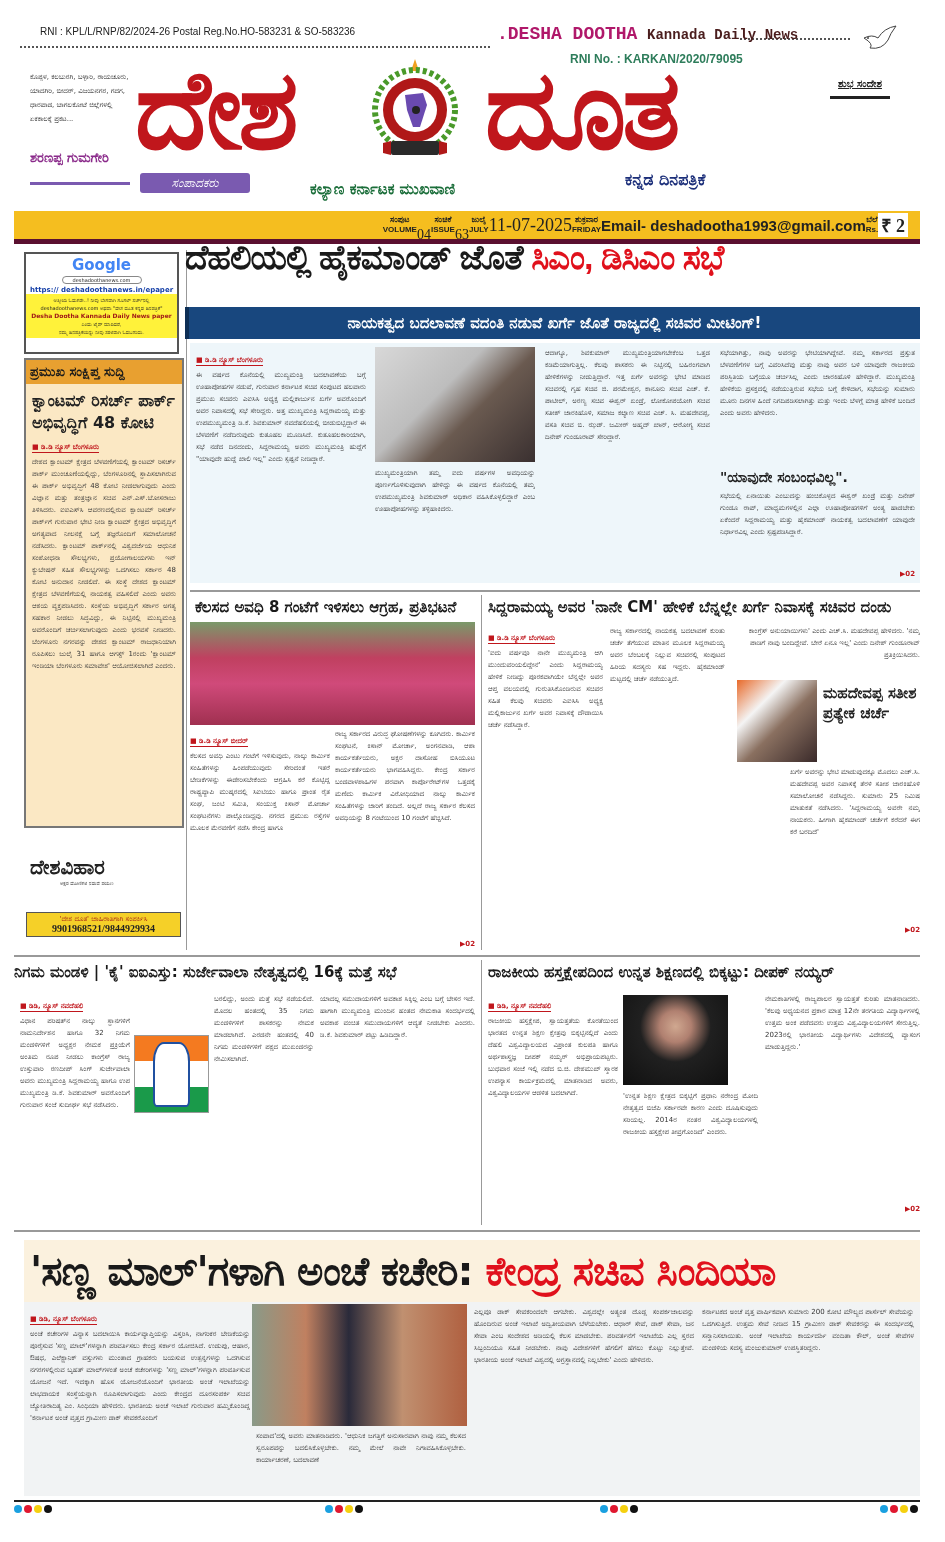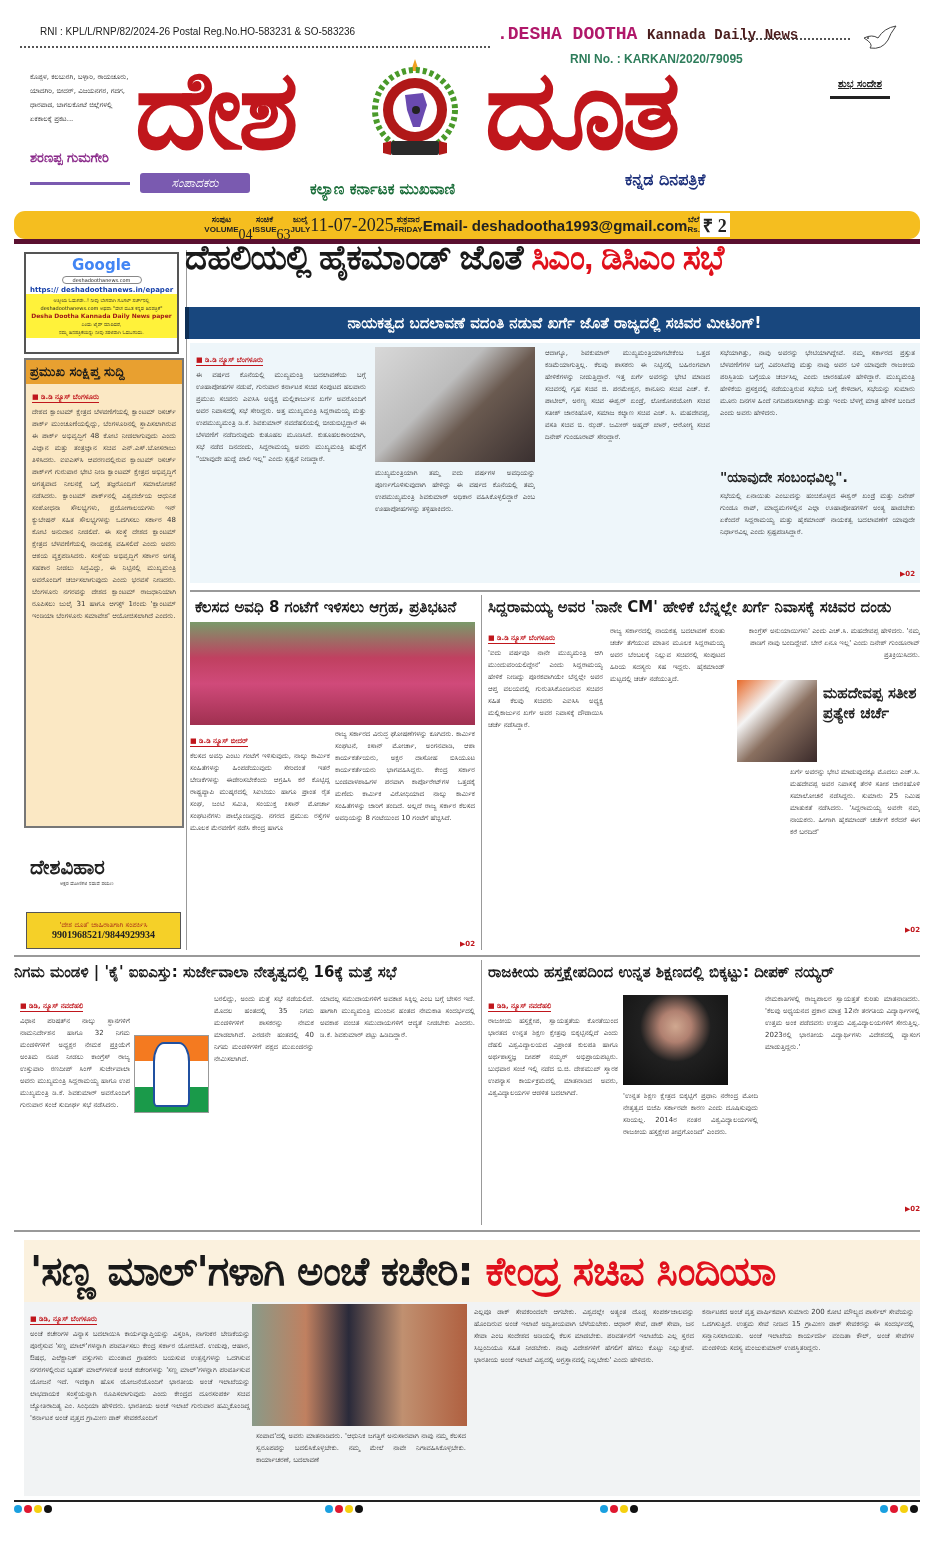--- a/index.html
+++ b/index.html
@@ -18,21 +18,21 @@
   .editor-bar { left: 30px; top: 173px; width: 250px; height: 20px; }
   .editor-bar .line { position: absolute; left: 0; top: 9px; width: 100px; height: 3px; background: #7a5ab0; }
   .editor-bar .pill { position: absolute; left: 110px; top: 0; width: 110px; height: 20px; background: #7a5ab0; color: #fff; font-size: 12px; font-weight: normal; border-radius: 3px; text-align: center; line-height: 20px; font-style: italic; }
   .tagline-left { left: 310px; top: 180px; font-size: 15px; color: #1b6e3a; font-weight: bold; }
   .tagline-right { left: 625px; top: 170px; font-size: 16px; color: #1c2f7a; font-weight: bold; }
   .shubha { left: 795px; top: 78px; width: 130px; text-align: center; }
   .shubha h3 { font-size: 10px; text-decoration: underline; font-weight: bold; margin-bottom: 4px; }
   .shubha p { font-size: 7px; line-height: 14px; }
   .shubha .rule { margin: 6px auto 0; width: 60px; height: 3px; background: #222; position: relative; }
   .dove { left: 860px; top: 24px; width: 40px; height: 30px; }
-  .infobar { left: 14px; top: 211px; width: 906px; height: 28px; background: #f5be1f; display: flex; align-items: center; justify-content: center; padding: 0 12px; font-family: "Liberation Sans", sans-serif; border-radius: 11px; }
+  .infobar { left: 14px; top: 211px; width: 906px; height: 28px; background: #f5be1f; display: flex; align-items: center; justify-content: flex-end; padding: 0 12px; font-family: "Liberation Sans", sans-serif; }
   .infobar-under { left: 14px; top: 239px; width: 906px; height: 5px; background: #5a1030; }
   .ib-lbl { font-size: 8px; font-weight: bold; text-align: center; line-height: 10px; }
   .ib-val { font-size: 14px; font-family: "Liberation Serif", serif; margin-top: 20px; }
   .ib-date { font-size: 18px; font-family: "Liberation Serif", serif; }
   .ib-email { font-size: 15px; font-weight: bold; }
   .ib-price { background: #fff; padding: 0 3px; font-size: 18px; font-weight: bold; font-family: "Liberation Serif", serif; }
   .google-box { left: 24px; top: 252px; width: 155px; height: 102px; border: 2px solid #555; background: #fff; }
   .google-box .g { text-align: center; font-size: 15px; font-weight: bold; margin-top: 2px; }
   .google-box .url-pill { margin: 2px auto; width: 80px; border: 1px solid #888; border-radius: 8px; font-size: 5px; text-align: center; }
   .google-box .url { font-size: 7px; color: #1640a8; font-weight: bold; text-align: center; }
@@ -40,21 +40,21 @@
   .google-box .yellow b { color: #a01818; font-size: 6px; }
   .brief-box { left: 24px; top: 358px; width: 160px; height: 470px; border: 2px solid #777; background: #fbe8c4; }
   .brief-title { background: #e8a030; font-size: 13px; font-weight: bold; padding: 4px 4px; color: #1a1a1a; }
   .brief-head { font-size: 16px; font-weight: bold; padding: 6px 6px 0; line-height: 22px; }
   .byline { font-size: 7px; color: #c0161c; font-weight: bold; border-bottom: 1px solid #c0161c; display: inline-block; padding-bottom: 1px; margin: 3px 0; }
   .byline::before { content: "■ "; }
   .body-text { font-size: 7px; line-height: 12px; color: #333; text-align: justify; }
   .vivid-logo { left: 30px; top: 855px; font-size: 20px; font-weight: bold; font-family: "DejaVu Serif", serif; }
   .vivid-sub { left: 60px; top: 880px; font-size: 5px; }
   .vivid-day { left: 26px; top: 890px; width: 155px; border: 1px solid #555; background: #fff8d8; font-size: 8px; text-align: right; padding: 2px; margin-top: 22px; }
-  .vivid-ad { left: 26px; top: 912px; width: 155px; border: 1px solid #555; background: #f5d028; text-align: center; padding: 8px; }
+  .vivid-ad { left: 26px; top: 912px; width: 155px; border: 1px solid #555; background: #f5d028; text-align: center; padding: 2px; }
   .vivid-ad .t1 { font-size: 7px; color: #a01818; }
   .vivid-ad .t2 { font-size: 10px; font-weight: bold; font-family: "Liberation Serif", serif; }
   .sec-rule { height: 2px; background: #999; }
   .main-headline { left: 185px; top: 238px; font-size: 34px; font-weight: bold; color: #1a1a1a; white-space: nowrap; font-family: Liberation Sans, sans-serif; letter-spacing: -1px; }
   .main-headline .red { color: #e0111c; }
   .subhead-bar { left: 185px; top: 307px; width: 735px; height: 32px; background: #18477e; color: #fff; font-size: 15px; font-weight: bold; text-align: center; line-height: 32px; border-left: 4px solid #0d2e55; }
   .lead-area { left: 190px; top: 343px; width: 730px; height: 240px; background: #eef6fa; }
   .col-text { position: absolute; }
   .photo { background: #888; overflow: hidden; }
   .kharge-photo { background: linear-gradient(135deg,#d8d8d8 0%,#bdbdbd 40%,#6a5a50 60%,#3a3030 100%); }
@@ -162,20 +162,21 @@
     <div>ಆತ್ಮೀಯ ಓದುಗರೇ..! ನೀವು ಬೇಗವಾಗಿ ಗೂಗಲ್ ಸರ್ಚ್‌ನಲ್ಲಿ</div>
     <div>deshadoothanews.com ಅಥವಾ "ದೇಶ ದೂತ ಕನ್ನಡ ದಿನಪತ್ರಿಕೆ"</div>
     <b>Desha Dootha Kannada Daily News paper</b>
     <div>ಎಂದು ಟೈಪ್ ಮಾಡಿದರೆ,</div>
     <div>ನಮ್ಮ ದಿನಪತ್ರಿಕೆಯನ್ನು ನೀವು ಸರಳವಾಗಿ ಓದಬಹುದು.</div>
   </div>
 </div>
 
 <div class="abs brief-box">
   <div class="brief-title">ಪ್ರಮುಖ ಸಂಕ್ಷಿಪ್ತ ಸುದ್ದಿ</div>
+  <div class="brief-head">ಕ್ವಾಂಟಮ್ ರಿಸರ್ಚ್ ಪಾರ್ಕ್ ಅಭಿವೃದ್ಧಿಗೆ 48 ಕೋಟಿ</div>
   <div style="padding:0 6px;">
     <div class="byline">ಡಿ.ಡಿ ನ್ಯೂಸ್ ಬೆಂಗಳೂರು</div>
     <div class="body-text" style="height:330px;overflow:hidden;">ದೇಶದ ಕ್ವಾಂಟಮ್ ಕ್ಷೇತ್ರದ ಬೆಳವಣಿಗೆಯಲ್ಲಿ ಕ್ವಾಂಟಮ್ ರಿಸರ್ಚ್ ಪಾರ್ಕ್ ಮುಂಚೂಣಿಯಲ್ಲಿದ್ದು, ಬೆಂಗಳೂರಿನಲ್ಲಿ ಸ್ಥಾಪಿಸಲಾಗಿರುವ ಈ ಪಾರ್ಕ್ ಅಭಿವೃದ್ಧಿಗೆ 48 ಕೋಟಿ ನೀಡಲಾಗುವುದು ಎಂದು ವಿಜ್ಞಾನ ಮತ್ತು ತಂತ್ರಜ್ಞಾನ ಸಚಿವ ಎನ್.ಎಸ್.ಬೋಸರಾಜು ತಿಳಿಸಿದರು. ಐಐಎಸ್‌ಸಿ ಆವರಣದಲ್ಲಿರುವ ಕ್ವಾಂಟಮ್ ರಿಸರ್ಚ್ ಪಾರ್ಕ್‌ಗೆ ಗುರುವಾರ ಭೇಟಿ ನೀಡಿ ಕ್ವಾಂಟಮ್ ಕ್ಷೇತ್ರದ ಅಭಿವೃದ್ಧಿಗೆ ಅಗತ್ಯವಾದ ನೀಲನಕ್ಷೆ ಬಗ್ಗೆ ತಜ್ಞರೊಂದಿಗೆ ಸಮಾಲೋಚನೆ ನಡೆಸಿದರು. ಕ್ವಾಂಟಮ್ ಪಾರ್ಕ್‌ನಲ್ಲಿ ವಿಶ್ವದರ್ಜೆಯ ಆಧುನಿಕ ಸಂಶೋಧನಾ ಸೌಲಭ್ಯಗಳು, ಪ್ರಯೋಗಾಲಯಗಳು ಇನ್ ಕ್ಯುಬೇಷನ್ ಸಹಿತ ಸೌಲಭ್ಯಗಳನ್ನು ಒದಗಿಸಲು ಸರ್ಕಾರ 48 ಕೋಟಿ ಅನುದಾನ ನೀಡಲಿದೆ. ಈ ಸಂಸ್ಥೆ ದೇಶದ ಕ್ವಾಂಟಮ್ ಕ್ಷೇತ್ರದ ಬೆಳವಣಿಗೆಯಲ್ಲಿ ನಾಯಕತ್ವ ವಹಿಸಲಿದೆ ಎಂದು ಅವರು ಆಶಯ ವ್ಯಕ್ತಪಡಿಸಿದರು. ಸಂಸ್ಥೆಯ ಅಭಿವೃದ್ಧಿಗೆ ಸರ್ಕಾರ ಅಗತ್ಯ ಸಹಕಾರ ನೀಡಲು ಸಿದ್ಧವಿದ್ದು, ಈ ನಿಟ್ಟಿನಲ್ಲಿ ಮುಖ್ಯಮಂತ್ರಿ ಅವರೊಂದಿಗೆ ಚರ್ಚಿಸಲಾಗುವುದು ಎಂದು ಭರವಸೆ ನೀಡಿದರು. ಬೆಂಗಳೂರು ನಗರವನ್ನು ದೇಶದ ಕ್ವಾಂಟಮ್ ರಾಜಧಾನಿಯಾಗಿ ರೂಪಿಸಲು ಜುಲೈ 31 ಹಾಗೂ ಆಗಸ್ಟ್ 1ರಂದು 'ಕ್ವಾಂಟಮ್ ಇಂಡಿಯಾ ಬೆಂಗಳೂರು ಸಮಾವೇಶ' ಆಯೋಜಿಸಲಾಗಿದೆ ಎಂದರು.</div>
   </div>
 </div>
 
 <div class="abs vivid-logo">ದೇಶವಿಹಾರ</div>
 <div class="abs vivid-sub">ಅಕ್ಷರ ದೋಣಿಗಳ ನಡುವೆ ಪಯಣ</div>
 <div class="abs vivid-day">ಪ್ರತಿ ಭಾನುವಾರ</div>
 <div class="abs vivid-ad">

